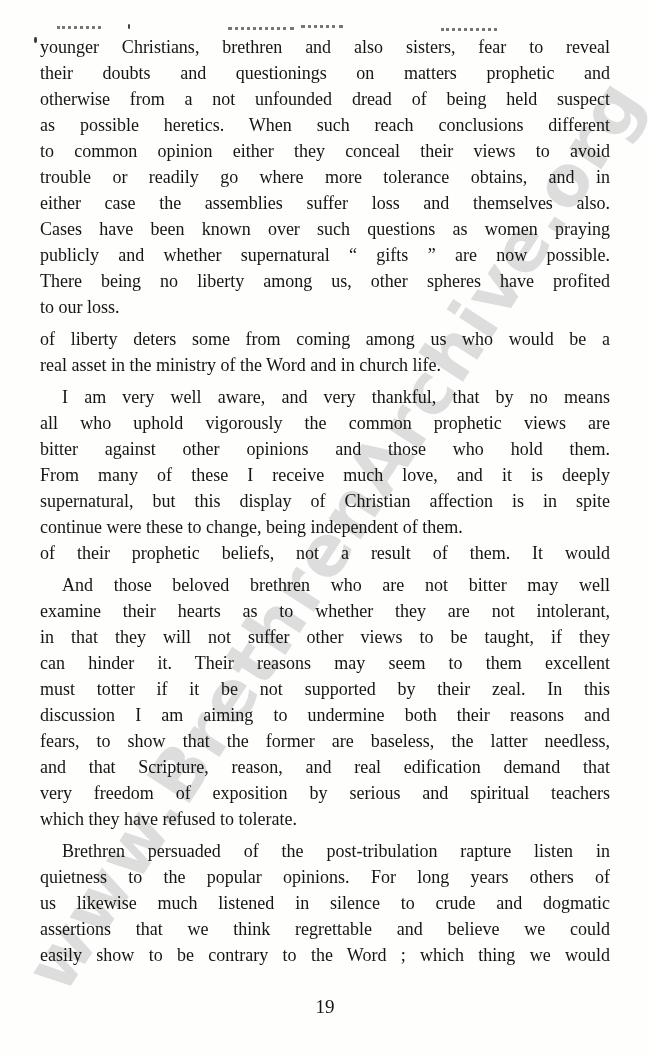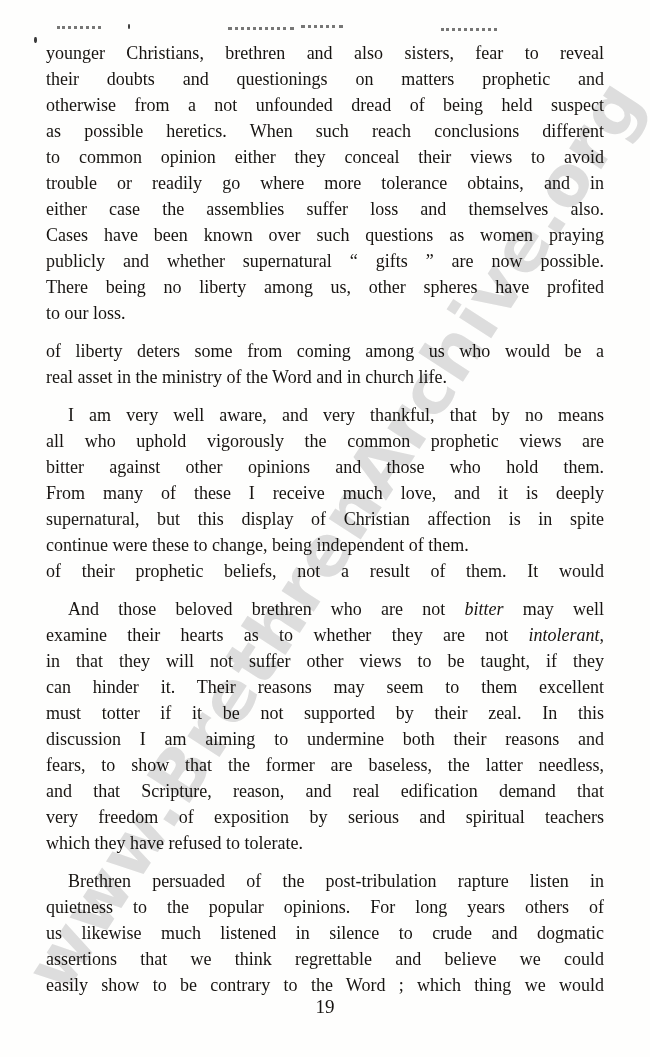--- a/index.html
+++ b/index.html
@@ -36,31 +36,31 @@
   }
   .text-block {
     position: absolute;
     left: 34px;
     top: 28px;
     width: 582px;
     font-size: 18px;
     line-height: 26px;
     z-index: 2;
   }
-  .para { margin: 12px; padding: 0; }
+  .para { margin: 6px; padding: 0; }
   .line {
     text-align: justify;
     text-align-last: justify;
     height: 26px;
     overflow: hidden;
     white-space: normal;
   }
   .line.endline { text-align-last: left; font-family: Liberation Serif, serif; }
   .line.indent { text-indent: 22px; }
-  .it { font-style: italic; }
+  .it { }
   .page-number {
     position: absolute;
     top: 994px;
     left: 0;
     width: 650px;
     text-align: center;
     font-size: 19px;
     line-height: 26px;
     z-index: 2;
   }

